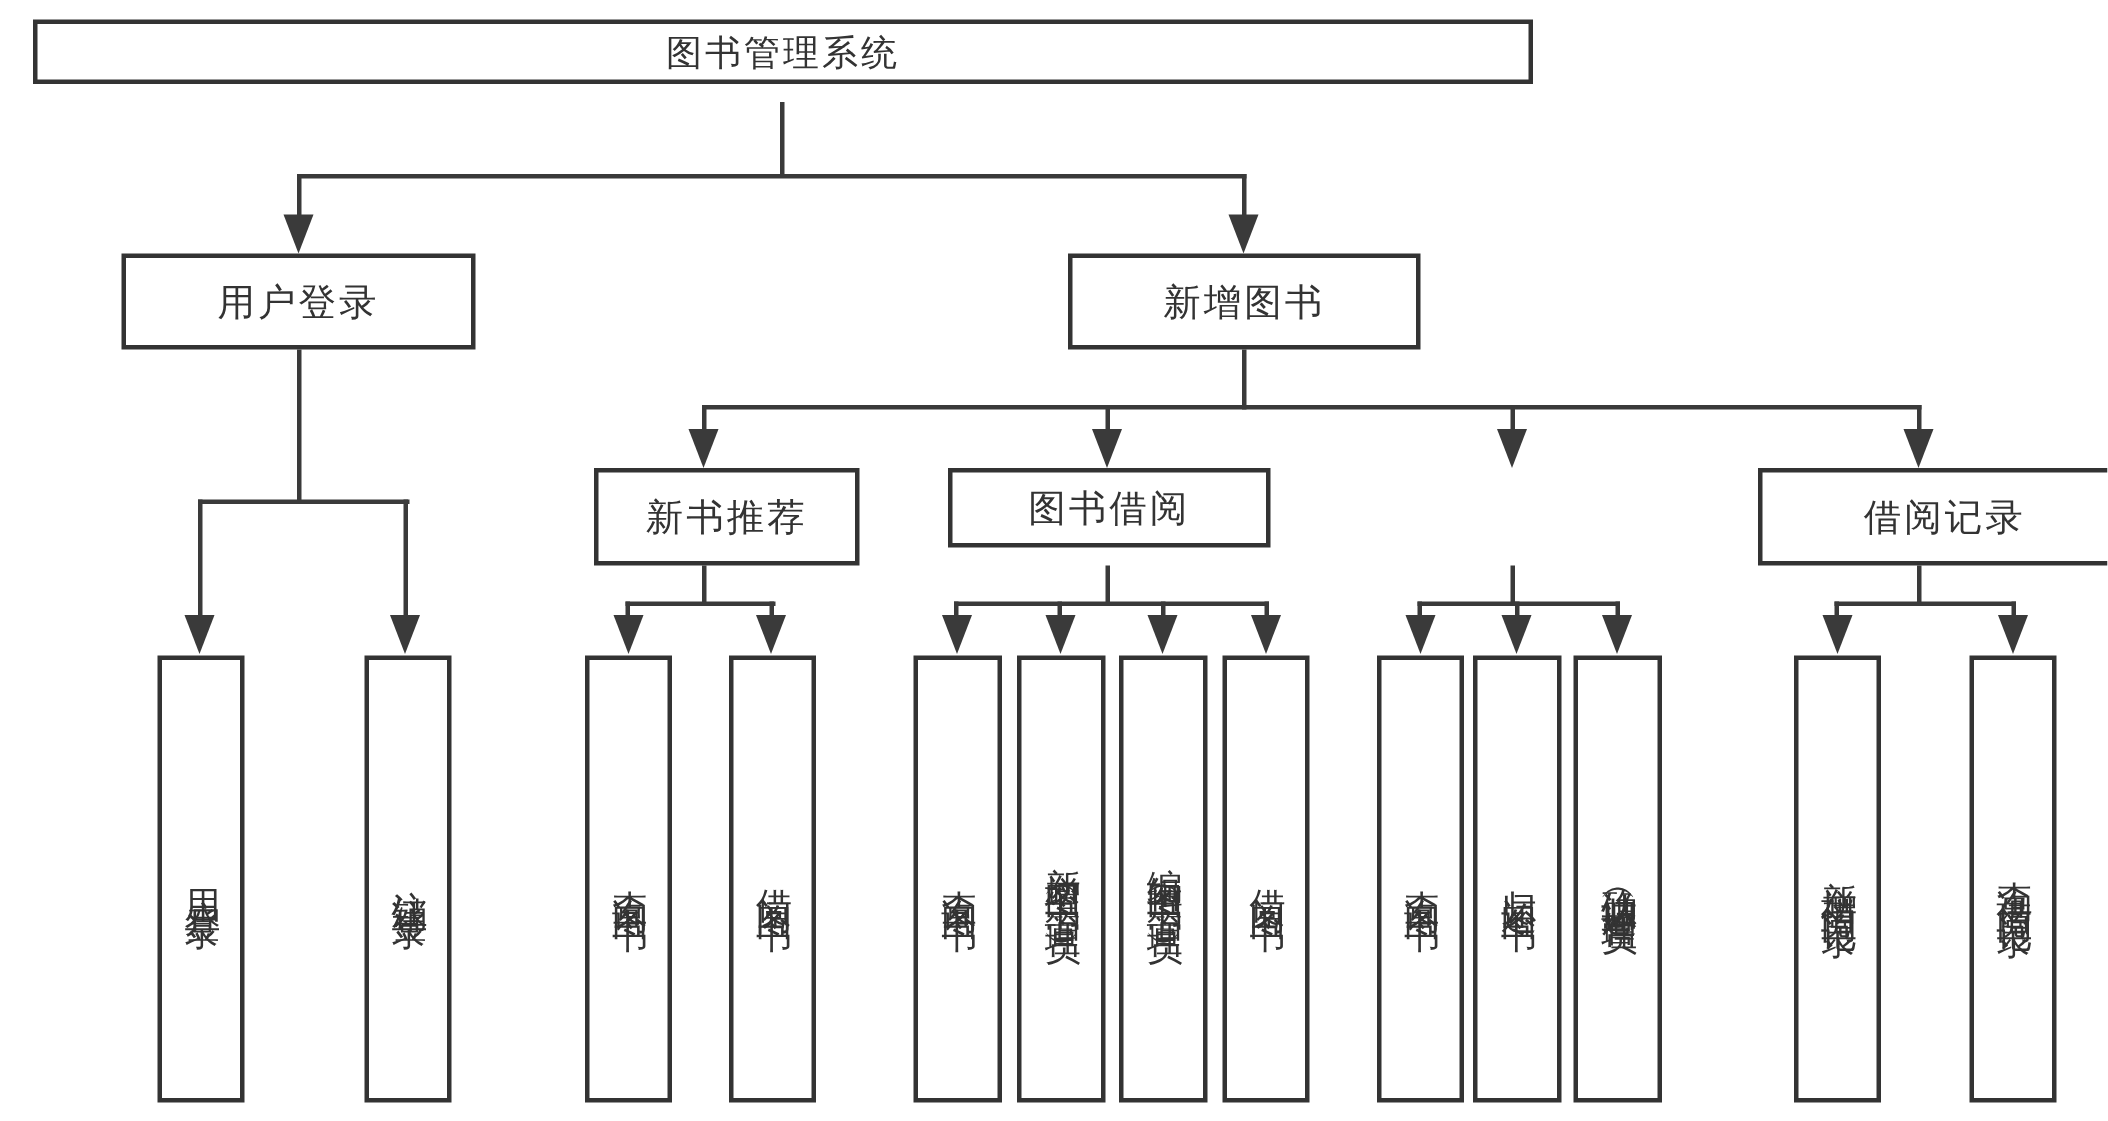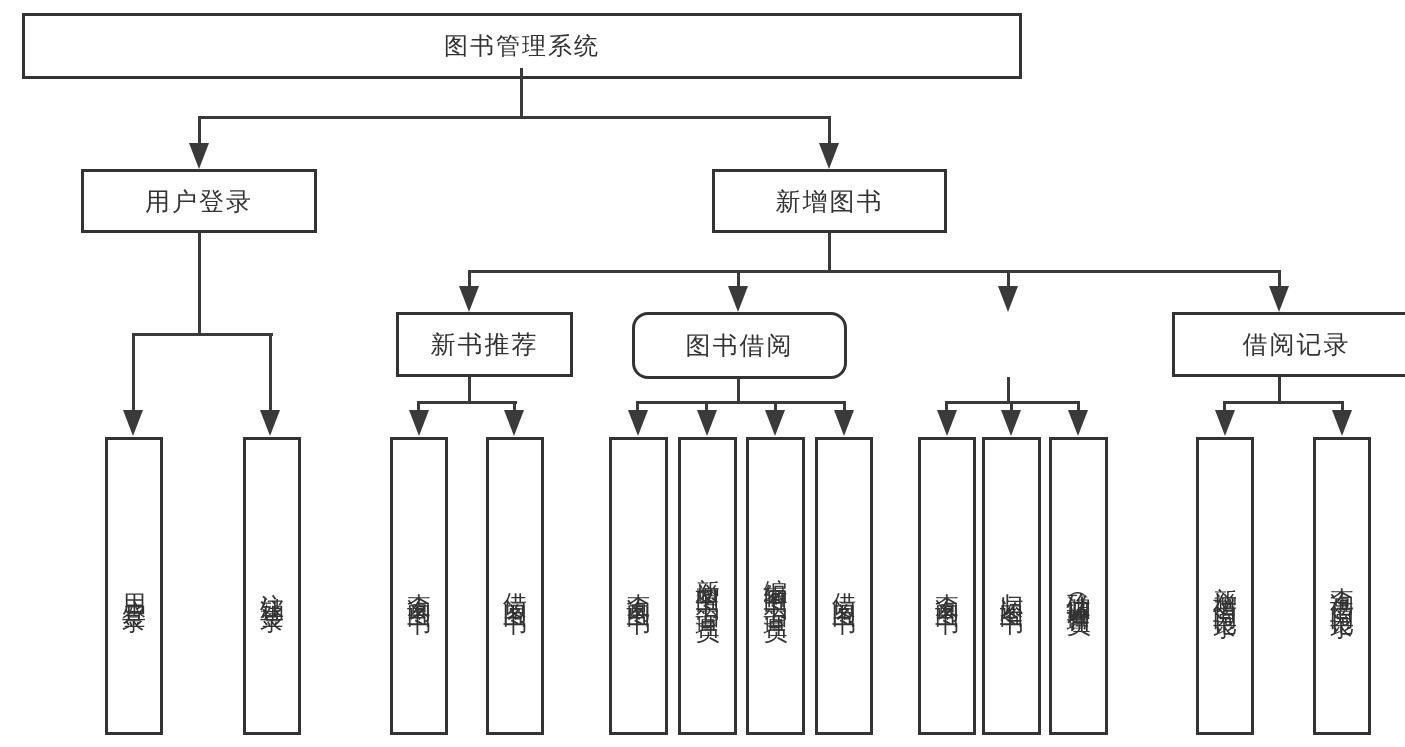--- a/index.html
+++ b/index.html
@@ -29,35 +29,35 @@
   .watermark {
     position:absolute; left:1183px; top:716px;
     font-size:18px; color:#c9c9c9; letter-spacing:0.5px; white-space:nowrap;
   }
 </style>
 </head>
 <body>
 
 <div class="canvas">
 
-  <div class="box hbox root-box" style="left:22px; top:13px; width:1000px; height:66px;">
+  <div class="box hbox root-box" style="left:22px; top:13px; width:1000px; height:43px;">
     <span>图书管理系统</span>
   </div>
 
   <div class="box hbox" style="left:81px; top:169px; width:236px; height:64px;">
     <span>用户登录</span>
   </div>
   <div class="box hbox" style="left:712px; top:169px; width:235px; height:64px;">
     <span>新增图书</span>
   </div>
 
   <div class="box hbox" style="left:368px; top:312px; width:177px; height:65px;margin-left:28px;">
     <span>新书推荐</span>
   </div>
-  <div class="box hbox" style="left:632px; top:312px; width:215px; height:67px;border-radius:16px;">
+  <div class="box hbox" style="left:632px; top:312px; width:215px; height:53px;">
     <span>图书借阅</span>
   </div>
   <div class="box hbox" style="left:1172px; top:312px; width:249px; height:65px;">
     <span>借阅记录</span>
   </div>
 
   <div class="box" style="left:105px; top:437px; width:58px; height:298px;">
     <span class="vtext">用户登录</span>
   </div>
   <div class="box" style="left:243px; top:437px; width:58px; height:298px;">

